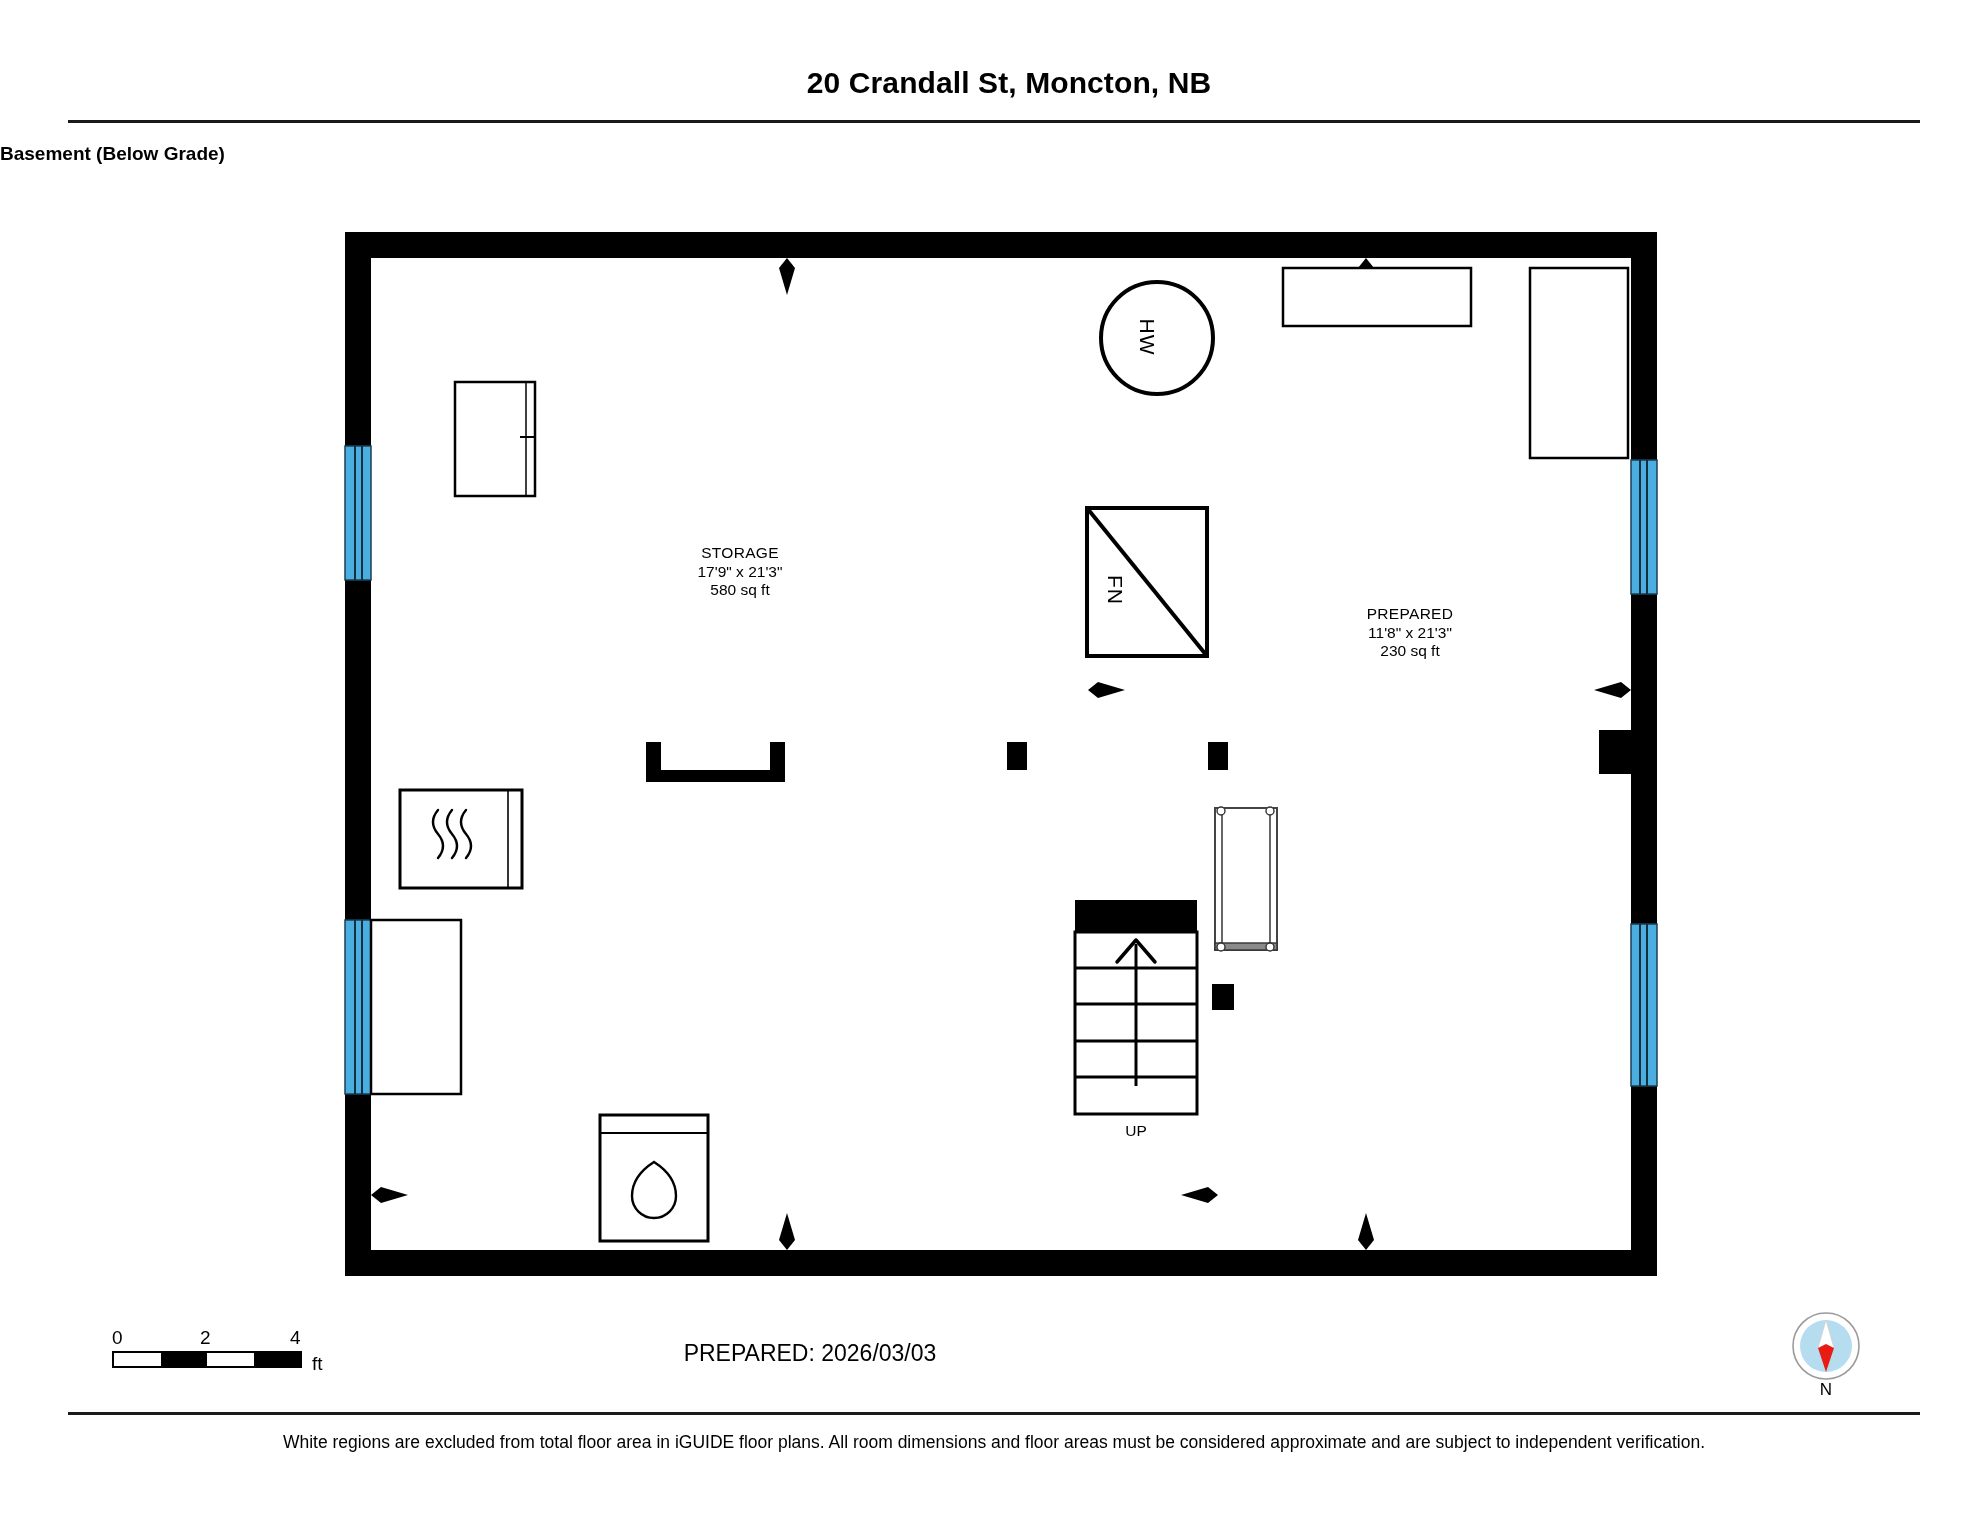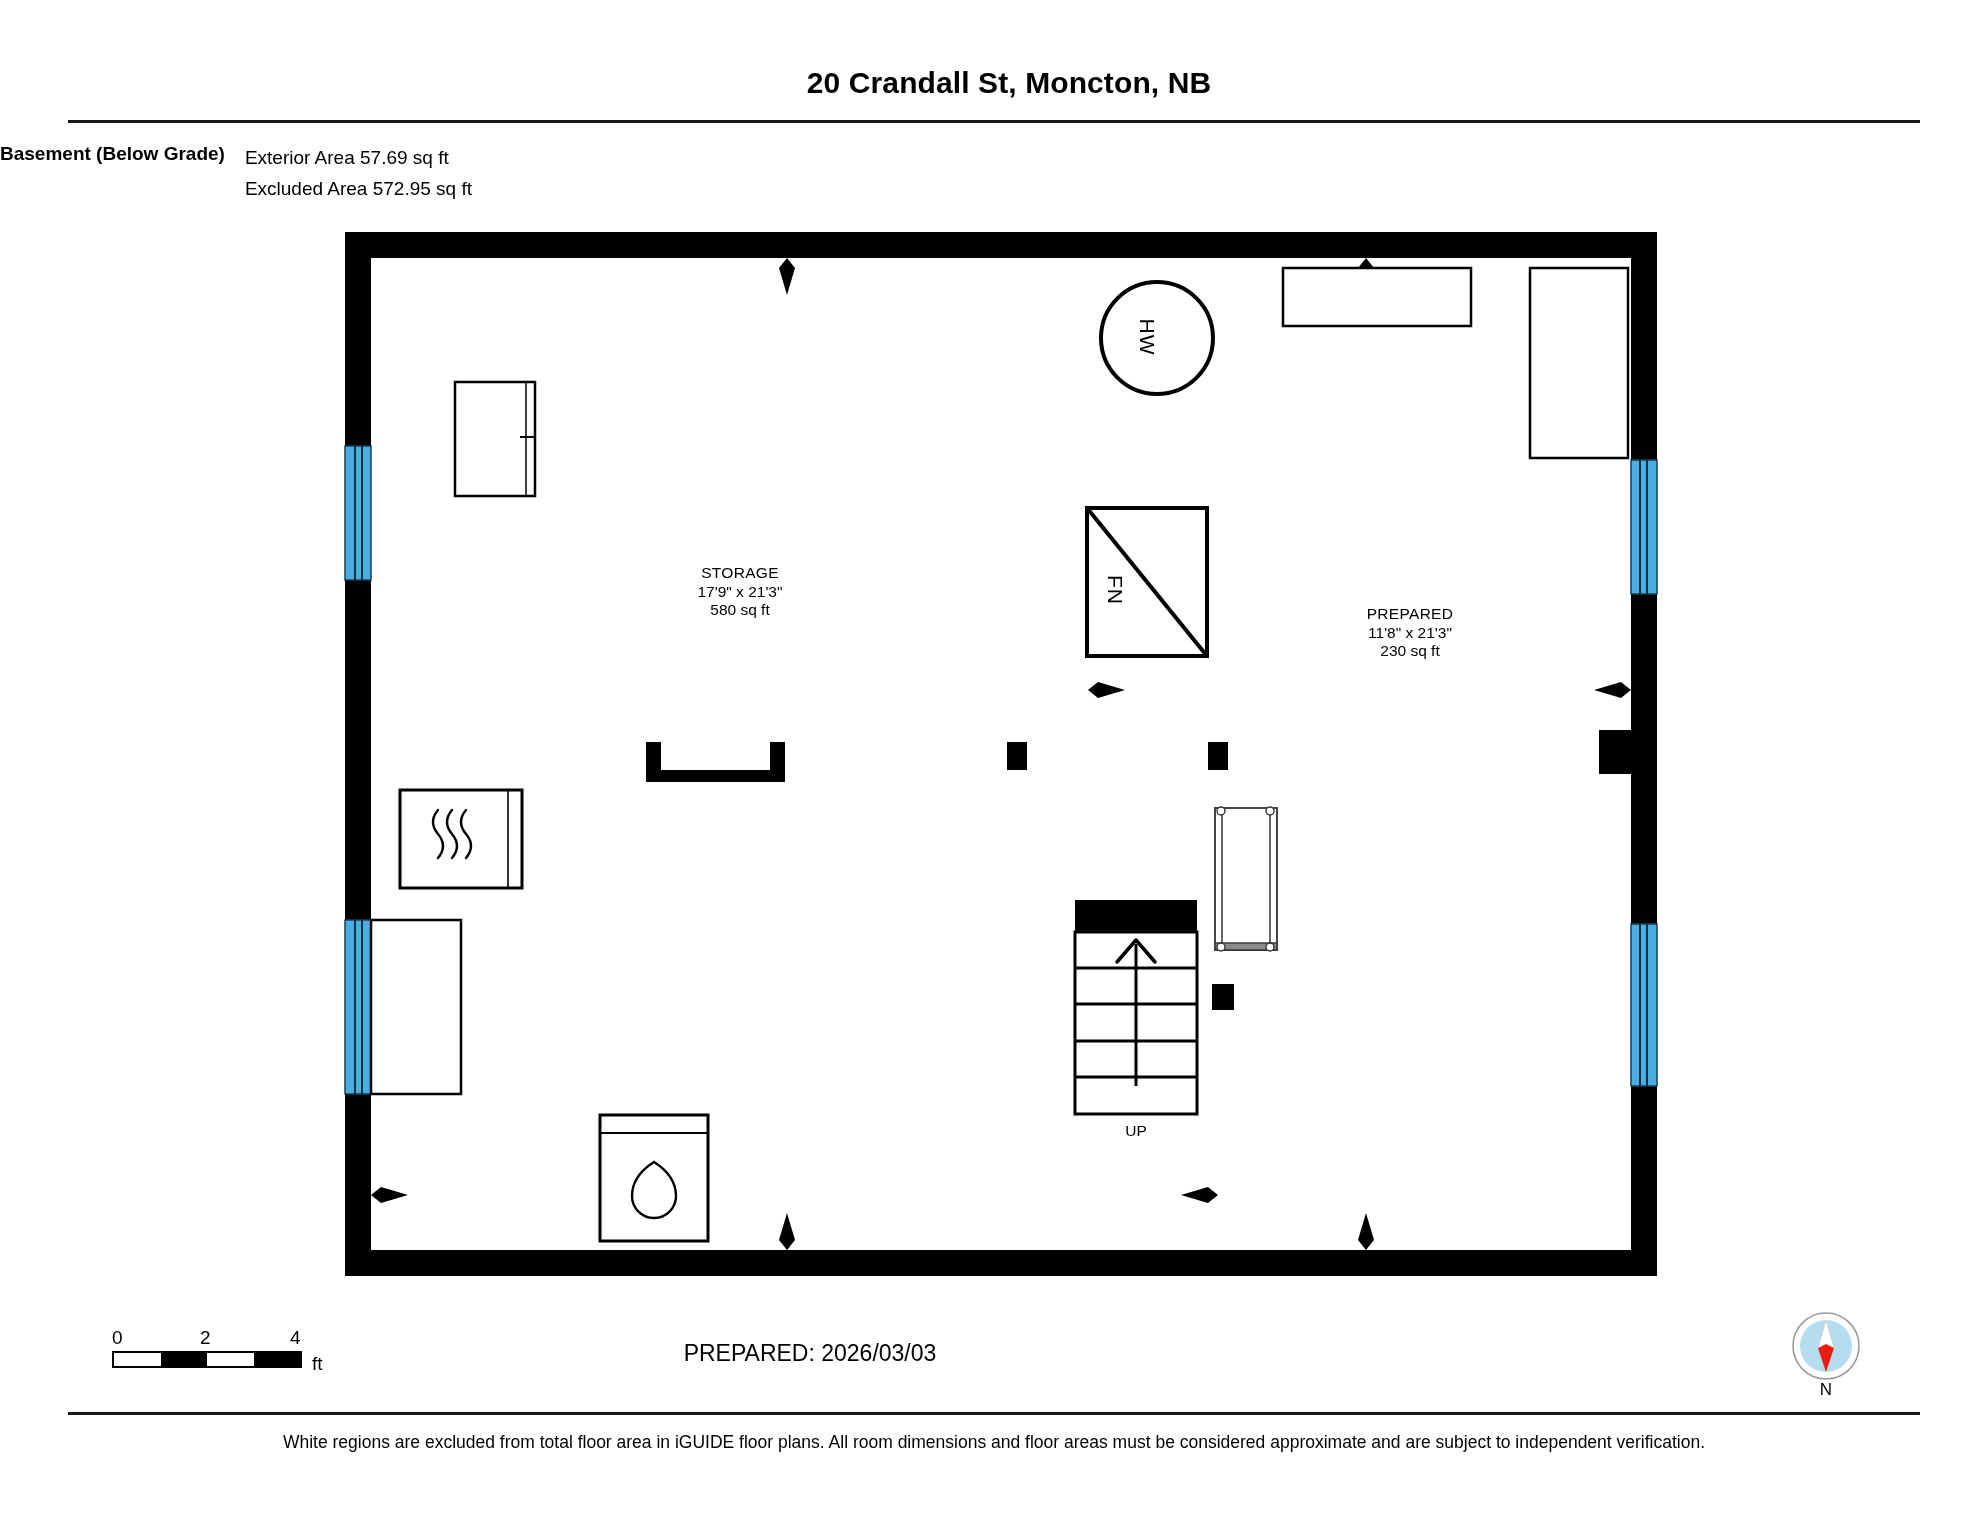--- a/index.html
+++ b/index.html
@@ -154,24 +154,20 @@
   }
 </style>
 </head>
 <body>
 
 <div id="page-title">20 Crandall St, Moncton, NB</div>
 <div id="title-rule"></div>
 
 <div id="subtitle-row">
   <div class="floor-name">Basement (Below Grade)</div>
-  <div class="areas">
-    <div>Exterior Area 57.69 sq ft</div>
-    <div>Excluded Area 572.95 sq ft</div>
-  </div>
 </div>
 
 <svg id="plan" viewBox="0 0 1988 1536" xmlns="http://www.w3.org/2000/svg">
 
   <g>
 
     <rect x="345" y="232" width="1312" height="26" fill="#000"></rect>
 
     <rect x="345" y="1250" width="1312" height="26" fill="#000"></rect>
 
@@ -298,21 +294,21 @@
     <circle cx="1270" cy="811" r="4" fill="#fff" stroke="#333" stroke-width="1.4"></circle>
   </g>
 
 </svg>
 
 <div class="rot-label" style="left: 1128px; top: 325px;">HW</div>
 <div class="rot-label" style="left: 1100px; top: 578px;">FN</div>
 
 <div class="plan-text" style="left: 1086px; top: 1122px; width: 100px;">UP</div>
 
-<div class="room-label" style="left: 632px; top: 564px; width: 216px;">
+<div class="room-label" style="left: 632px; top: 544px; width: 216px;">
   <div class="rname">STORAGE</div>
   <div>17'9" x 21'3"</div>
   <div>580 sq ft</div>
 </div>
 
 <div class="room-label" style="left: 1302px; top: 605px; width: 216px;">
   <div class="rname">PREPARED</div>
   <div>11'8" x 21'3"</div>
   <div>230 sq ft</div>
 </div>

